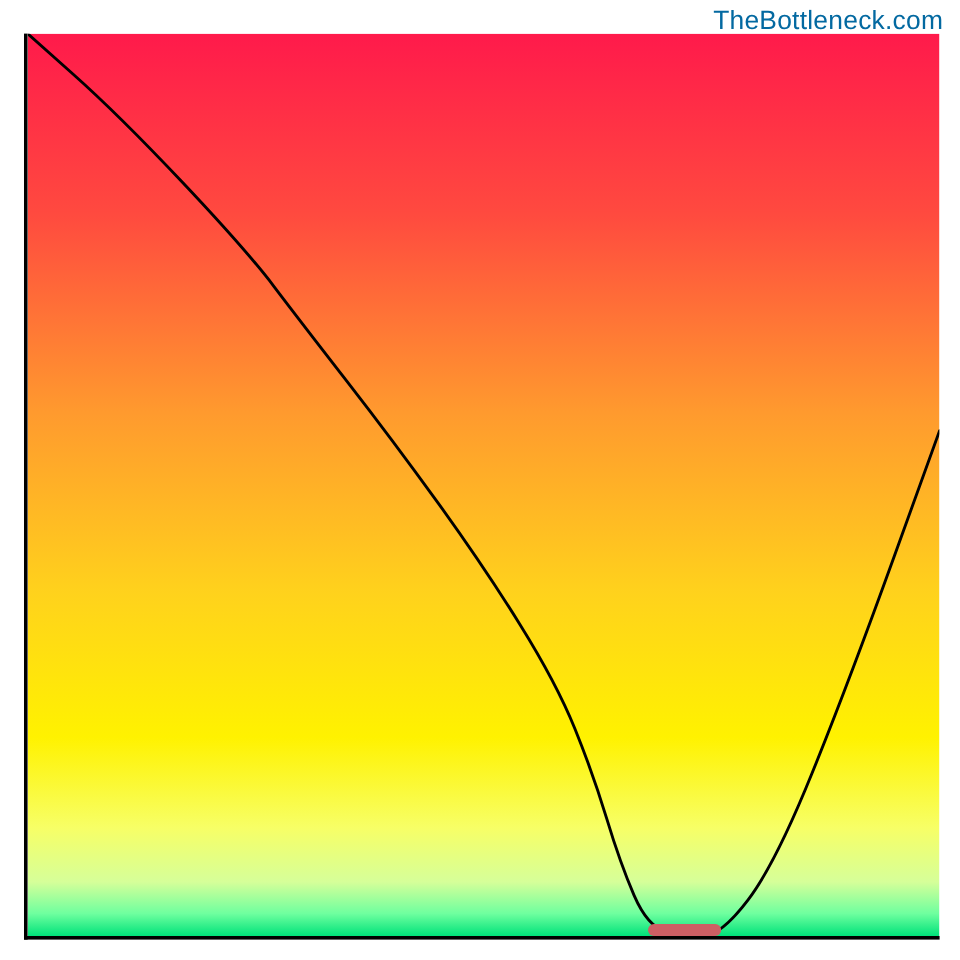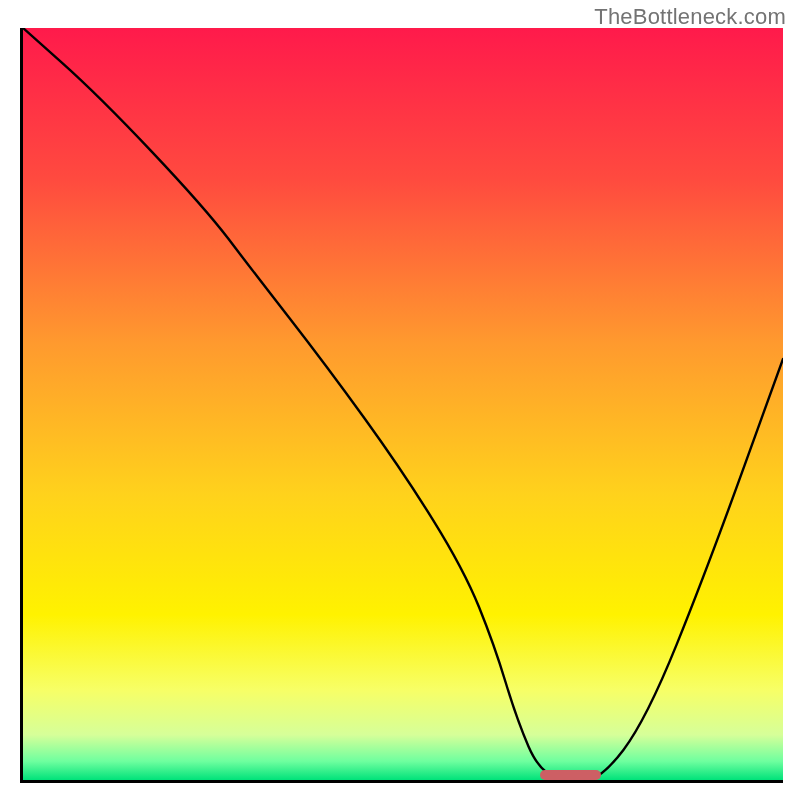--- a/index.html
+++ b/index.html
@@ -12,21 +12,21 @@
   }
   .chart-container {
     position: relative;
     width: 800px;
     height: 800px;
   }
   .watermark {
     position: absolute;
     top: 4px;
     right: 14px;
-    color: #737373;
+    color: #0369a1;
     font-size: 22px;
     font-weight: 400;
     letter-spacing: 0.2px;
     z-index: 10;
   }
   .plot-area {
     position: absolute;
     left: 20px;
     top: 28px;
     width: 760px;

